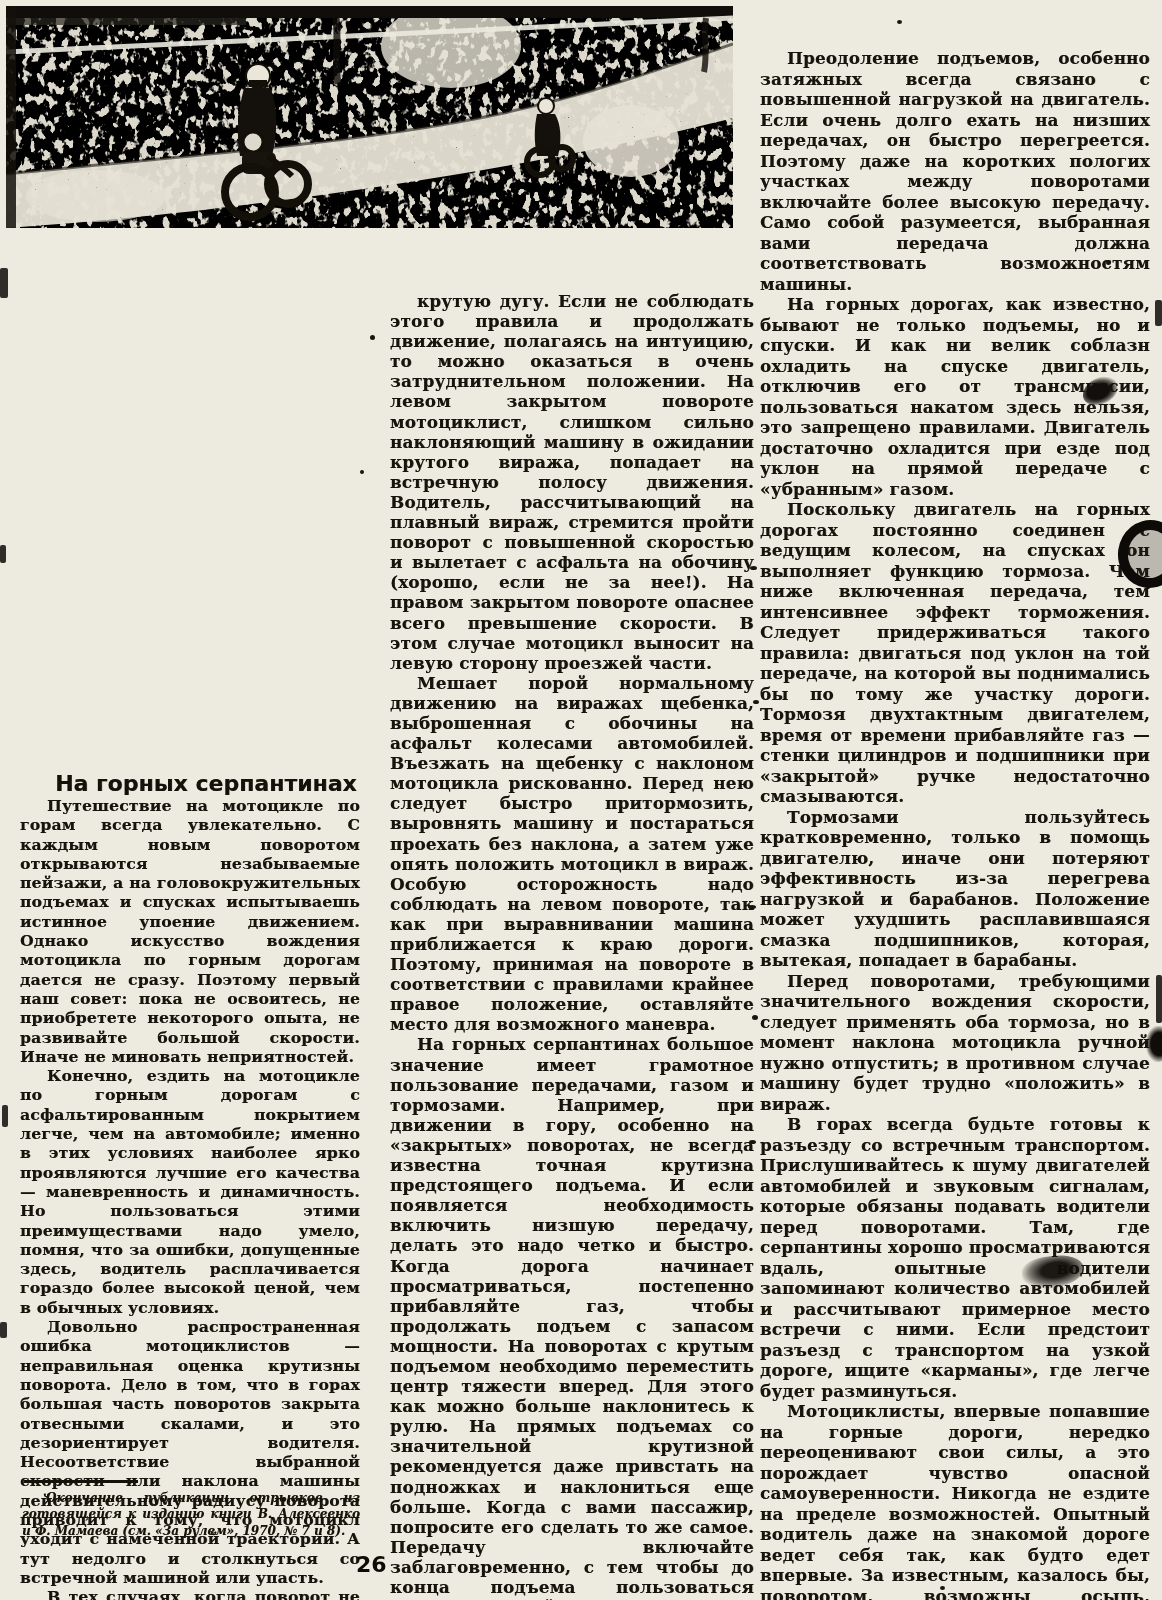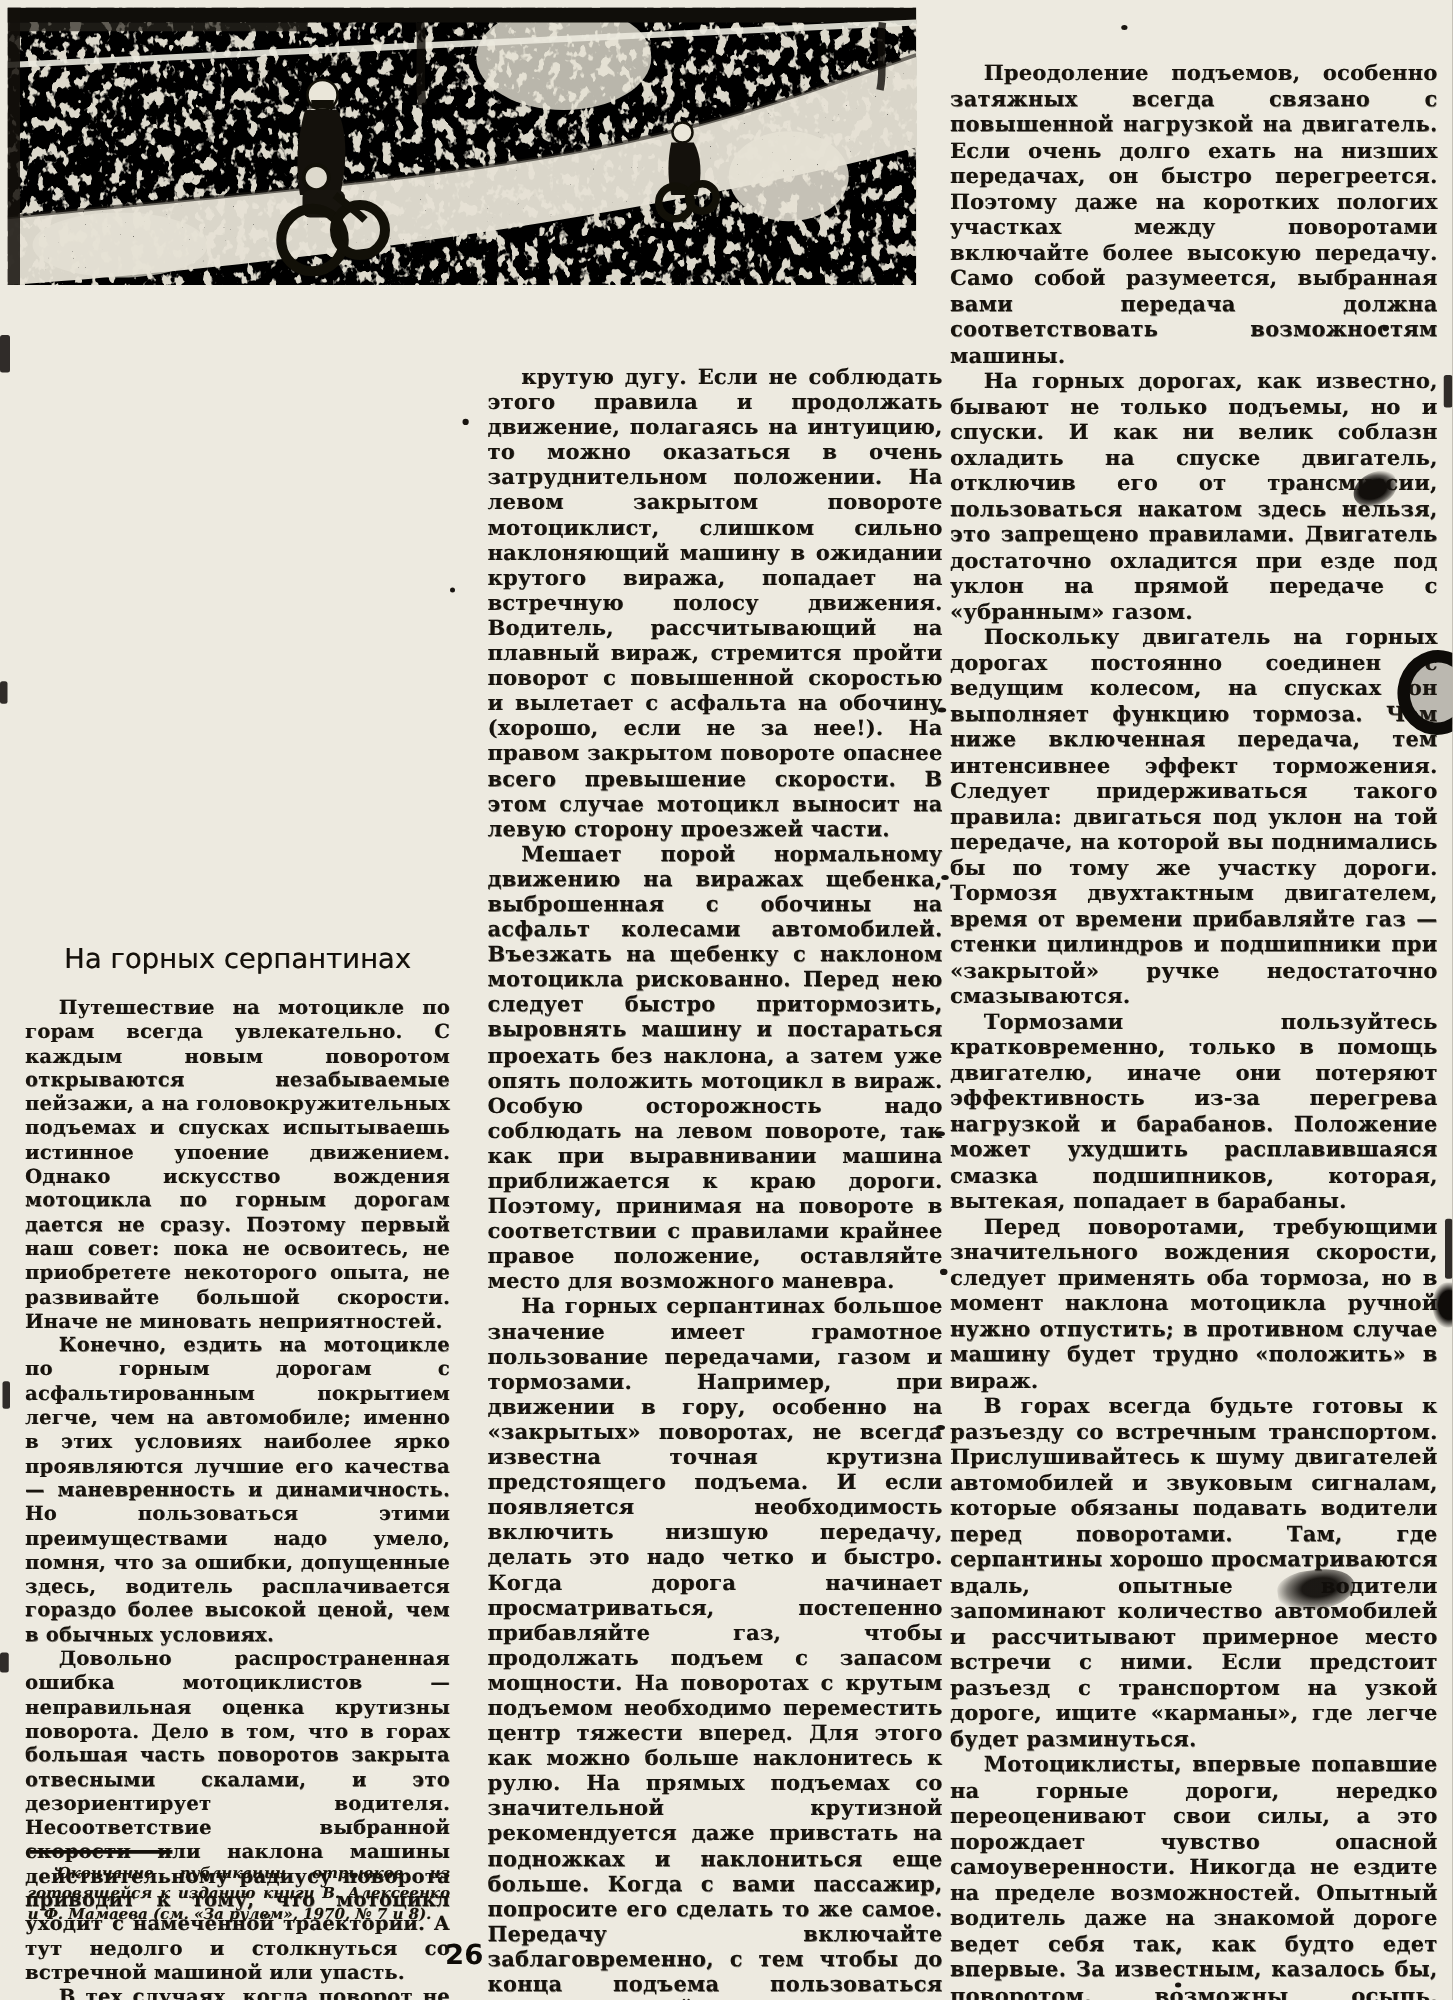--- a/index.html
+++ b/index.html
@@ -15,22 +15,22 @@
   .headline{position:absolute;left:30px;top:280px;width:306px;}
   .headline-line{display:block;margin:0 0 10px 0;}
   .headline-line text{
     font-family:"Liberation Sans",sans-serif;font-weight:bold;fill:#0c0a07;
     letter-spacing:1px;
   }
   
   .col p{margin:0;text-indent:27px;text-align:justify;font-weight:bold;
     text-shadow:0.35px 0.35px 0 rgba(23,19,13,0.55);}
   .subheading{
-    position:absolute;left:20px;top:755px;width:340px;margin:0;text-align:center;
-    font-family:"DejaVu Sans",sans-serif;font-weight:normal;font-size:22px;color:#14100a;
+    position:absolute;left:20px;top:755px;width:340px;margin:16px;text-align:center;
+    font-family:"DejaVu Sans",sans-serif;font-weight:bold;font-size:22px;color:#14100a;
     text-shadow:0.4px 0.4px 0 rgba(23,19,13,0.6);
   }
   .col-left{position:absolute;left:20px;top:796px;width:340px;font-size:15.6px;line-height:19.3px;letter-spacing:0.2px;}
   .col-mid{position:absolute;left:390px;top:291px;width:364px;font-size:16.8px;line-height:20.1px;letter-spacing:0.2px;}
   .col-right{position:absolute;left:760px;top:48px;width:390px;font-size:16.8px;line-height:20.5px;letter-spacing:0.2px;}
   
   .footnote-block{position:absolute;left:22px;top:1480px;width:338px;}
   .footnote-rule{width:114px;height:3px;background:#14100a;margin:0 0 7px 2px;}
   .footnote{
     margin:0;font-size:12px;line-height:16.4px;font-weight:bold;font-style:italic;

